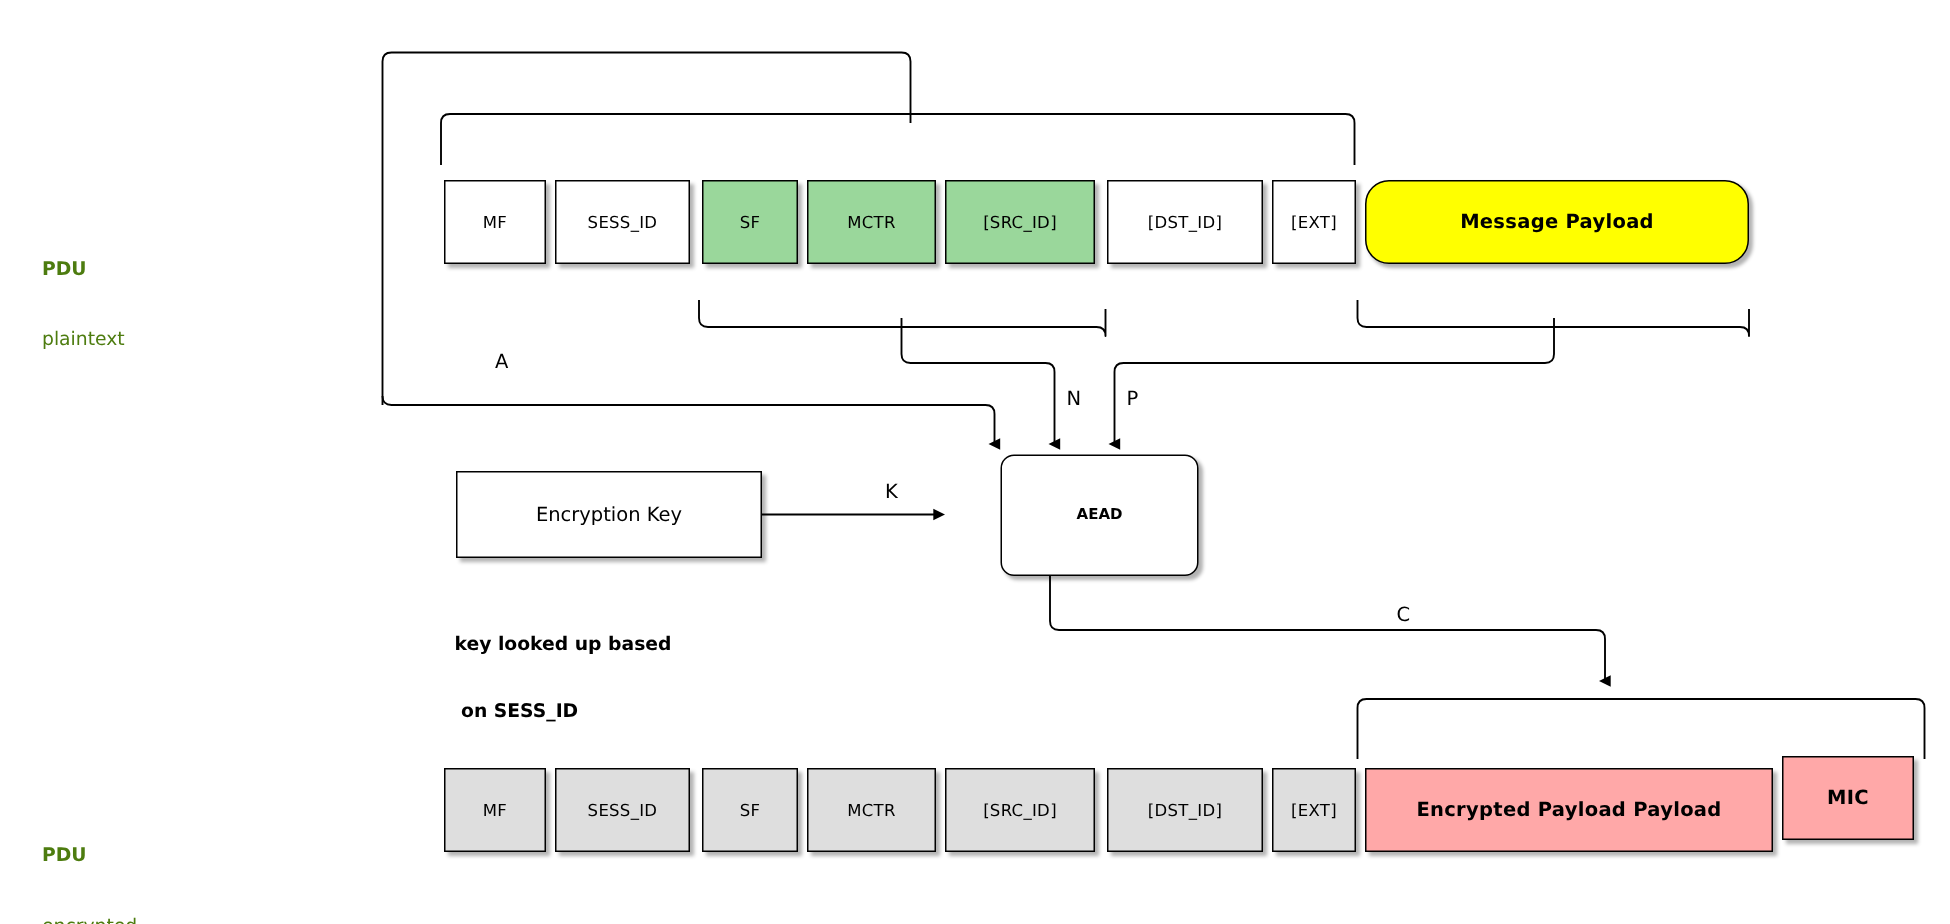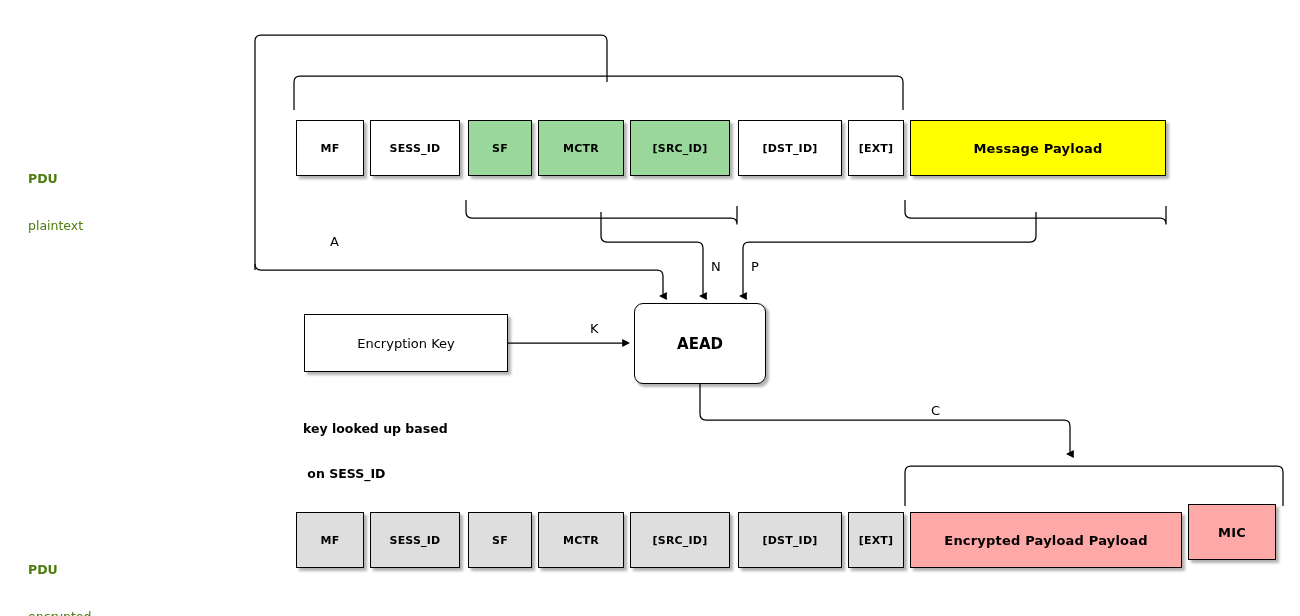--- a/index.html
+++ b/index.html
@@ -22,42 +22,42 @@
   }
   .pdu-label .b{font-weight:bold;}
 
   .field{
     position:absolute;
     box-sizing:border-box;
     border:1.3px solid #000;
     background:#ffffff;
     display:flex;align-items:center;justify-content:center;
     font-size:11px;
-    font-weight:bold;
+    font-weight:normal;
     color:#000;
     box-shadow:2.5px 2.5px 2.5px rgba(0,0,0,0.30);
     letter-spacing:0.2px;
   }
   .field.green{background:#9ad79b;}
-  .field.yellow{background:#ffff00;}
+  .field.yellow{background:#ffff00;border-radius:16px;}
   .field.gray{background:#dedede;}
   .field.pink{background:#ffa8a8;}
   .field.big{font-size:13px;font-weight:bold;}
 
   .node-box{
     position:absolute;
     box-sizing:border-box;
     border:1.3px solid #000;
     background:#ffffff;
     display:flex;align-items:center;justify-content:center;
     font-size:13px;
     color:#000;
     box-shadow:2.5px 2.5px 2.5px rgba(0,0,0,0.30);
   }
-  .node-box.rounded{border-radius:9px;font-size:15px;font-weight:bold;}
+  .node-box.rounded{border-radius:9px;font-size:10px;font-weight:bold;margin-left:33px;}
 
   .wire-label{
     position:absolute;
     font-size:13px;
     color:#000;
     white-space:pre;
   }
   .caption{
     position:absolute;
     font-size:12.5px;

